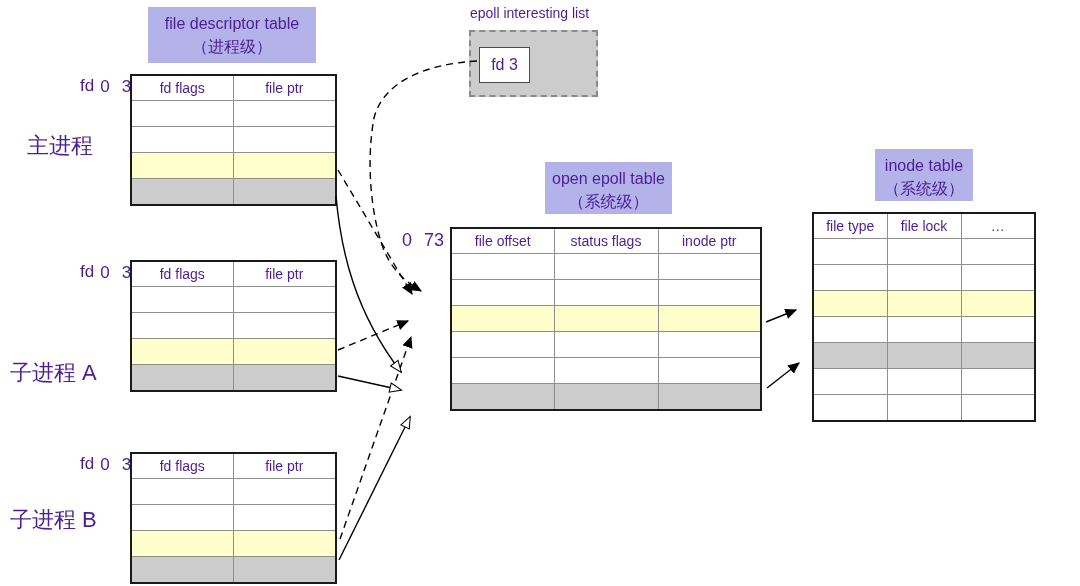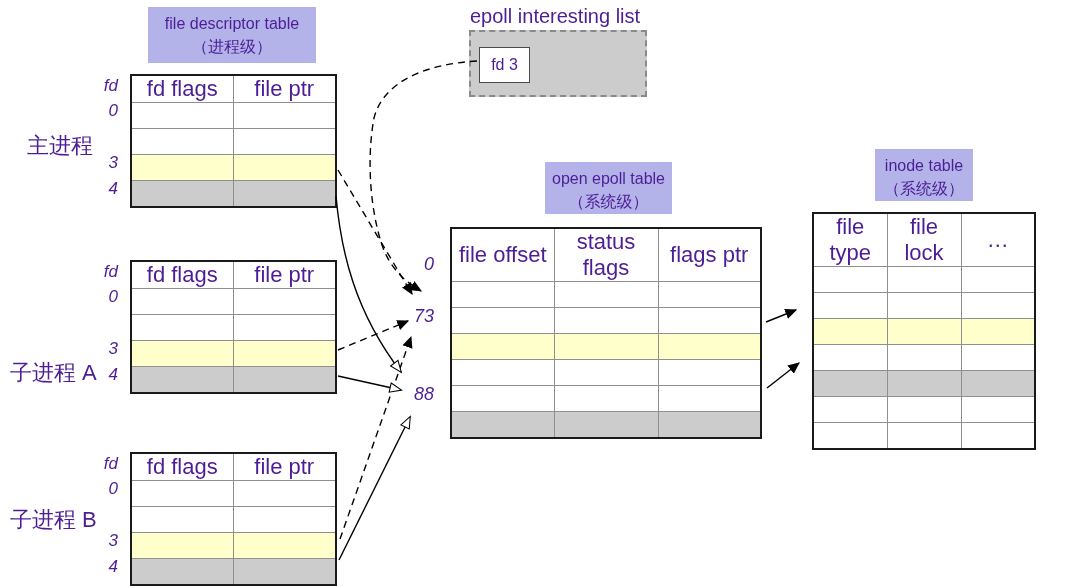--- a/index.html
+++ b/index.html
@@ -21,34 +21,34 @@
     font-size:16px;line-height:23px;padding-top:5px;box-sizing:border-box;
   }
   
   .pname{position:absolute;font-size:22px;white-space:nowrap;}
   
   table.tbl{
     position:absolute;border-collapse:collapse;table-layout:fixed;
     background:#fff;border:2px solid var(--line-dark);
   }
   table.tbl th,table.tbl td{border:1px solid var(--grid-gray);padding:0;}
-  table.tbl th{font-weight:normal;font-size:22px;height:24px;}
+  table.tbl th{font-weight:normal;font-size:14px;height:24px;}
   table.tbl tr.body{height:26px;}
   tr.v-yellow td{background:var(--highlight-yellow);}
   tr.v-gray td{background:var(--highlight-gray);}
   
-  .strip{position:absolute;display:flex;flex-direction:column;width:44px;font-style:italic;}
+  .strip{position:absolute;display:flex;flex-direction:row;width:44px;}
   .strip .s{
     height:26px;display:flex;align-items:center;justify-content:flex-end;
     font-size:17px;padding-right:6px;
   }
   .strip .s.hd{height:24px;}
   .strip.big .s{font-size:18px;}
   
-  .epoll-title{position:absolute;font-size:20px;white-space:nowrap;}
+  .epoll-title{position:absolute;font-size:14px;white-space:nowrap;}
   .epoll-box{
     position:absolute;background:var(--epoll-fill);
     border:2px dashed #8a8a8a;box-sizing:border-box;
   }
   .epoll-item{
     position:absolute;background:#fff;border:1.5px solid #4a4a4a;
     display:flex;align-items:center;justify-content:center;font-size:16px;
   }
   svg.overlay{position:absolute;left:0;top:0;pointer-events:none;}
 </style>
@@ -64,21 +64,21 @@
   <div class="plabel" style="left:545px;top:162px;width:127px;height:52px;">
     <div>open epoll table</div>
     <div>（系统级）</div>
   </div>
   <div class="plabel" style="left:875px;top:149px;width:98px;height:52px;">
     <div>inode table</div>
     <div>（系统级）</div>
   </div>
 
   <div class="epoll-title" style="left:470px;top:5px;">epoll interesting list</div>
-  <div class="epoll-box" style="left:469px;top:30px;width:178px;height:67px;">
+  <div class="epoll-box" style="left:469px;top:30px;width:129px;height:67px;">
     <div class="epoll-item" style="left:8px;top:15px;width:49px;height:34px;">fd 3</div>
   </div>
 
   <div class="pname" style="left:27px;top:131px;">主进程</div>
   <div class="pname" style="left:10px;top:315px;margin-top:43px;">子进程 A</div>
   <div class="pname" style="left:10px;top:505px;">子进程 B</div>
 
   <div class="strip" style="left:80px;top:74px;">
     <div class="s hd">fd</div>
     <div class="s">0</div>
@@ -205,21 +205,21 @@
   <table class="tbl" style="left:450px;top:227px;">
     <colgroup>
         <col style="width:103px">
         <col style="width:104px">
         <col style="width:103px">
       </colgroup>
     <thead>
         <tr>
       <th>file offset</th>
       <th>status flags</th>
-      <th>flags ptr</th>
+      <th>inode ptr</th>
     </tr>
       </thead>
     <tbody>
       <tr class="body">
           <td></td>
           <td></td>
           <td></td>
         </tr>
       <tr class="body">
           <td></td>

